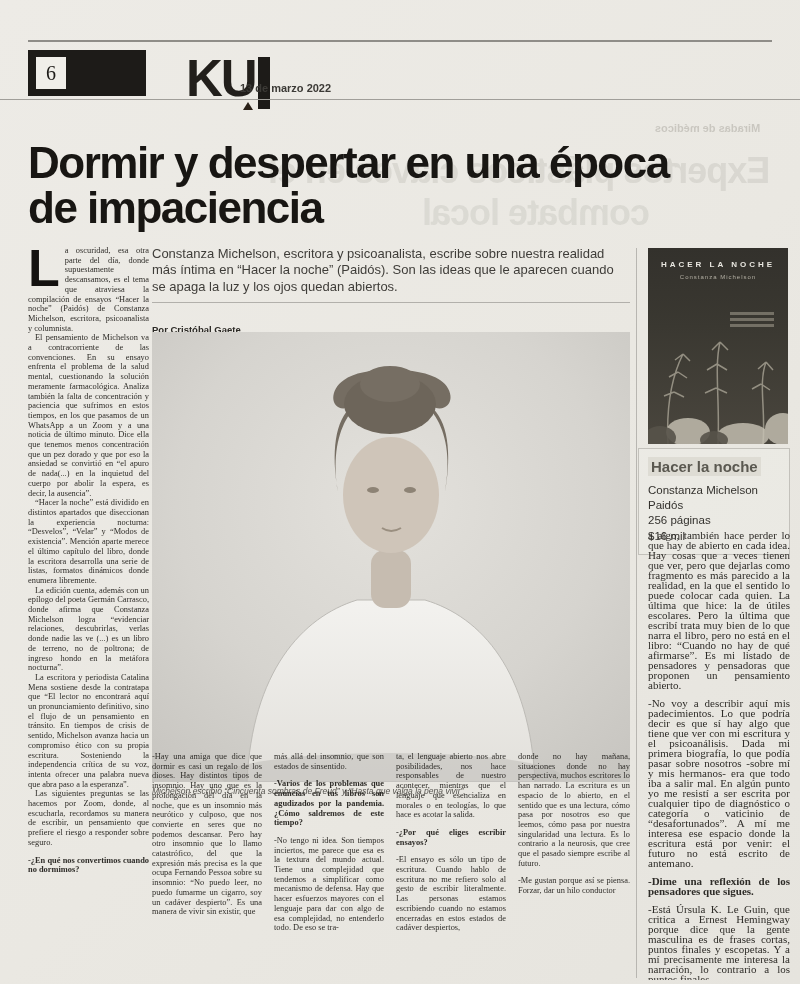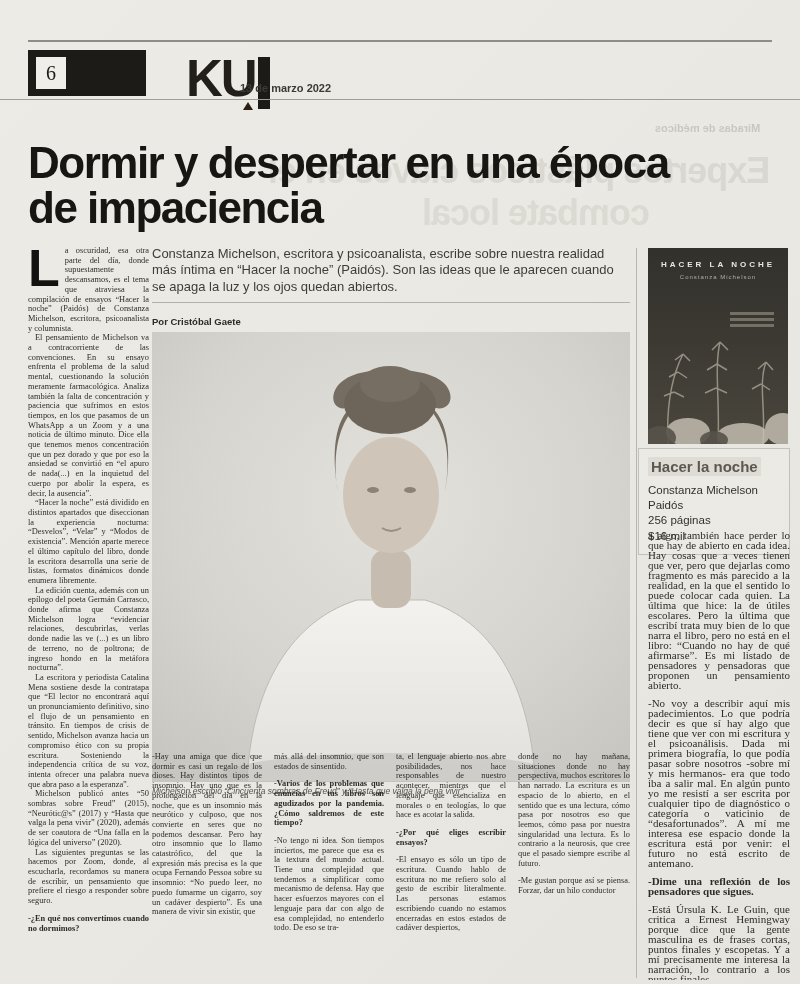--- a/index.html
+++ b/index.html
@@ -28,21 +28,21 @@
   .bleed-h1{right:30px;top:150px;font-size:36px;color:rgba(70,64,54,0.10);letter-spacing:-1px;}
   .bleed-h2{right:150px;top:192px;font-size:36px;color:rgba(70,64,54,0.09);letter-spacing:-1px;}
   
   .headline{position:absolute;left:28px;top:112px;width:648px;
     font-family:"Liberation Sans",sans-serif;font-weight:bold;font-size:44px;line-height:1.02;
     letter-spacing:-1.5px;color:#181613;}
   
   .lede{position:absolute;left:152px;top:246px;width:478px;
     font-family:"Liberation Sans",sans-serif;font-size:13px;line-height:1.26;color:#3f3d39;}
   .byline-block{position:absolute;left:152px;top:302px;width:478px;
-    border-top:1px solid #b2b0ab;border-bottom:1px solid #b2b0ab;padding:8px 0 7px;}
+    border-top:1px solid #b2b0ab;border-bottom:1px solid #b2b0ab;padding:16px 0 7px;}
   .byline{font-family:"Liberation Sans",sans-serif;font-weight:bold;font-size:9.5px;color:#2c2a26;}
   
   .bodytext{font-size:8.4px;line-height:9.7px;text-align:justify;color:#2e2c28;}
   .bodytext p{margin:0;text-indent:7px;}
   .bodytext p.first{text-indent:0;}
   .q{font-weight:bold;margin-top:8px !important;text-indent:0 !important;}
   .ans-gap{margin-top:8px !important;text-indent:0 !important;}
   
   .leftcol{position:absolute;left:28px;top:246px;width:121px;height:730px;overflow:hidden;}
   .dropcap{float:left;font-family:"Liberation Sans",sans-serif;font-weight:bold;
@@ -98,21 +98,20 @@
   <div class="byline-block">
     <span class="byline">Por Cristóbal Gaete</span>
   </div>
 
   <div class="leftcol bodytext">
     <p class="first"><span class="dropcap">L</span><span>a oscuridad, esa otra parte del día, donde supuestamente descansamos, es el tema que atraviesa la compilación de ensayos “Hacer la noche” (Paidós) de Constanza Michelson, escritora, psicoanalista y columnista.</span></p>
     <p>El pensamiento de Michelson va a contracorriente de las convenciones. En su ensayo enfrenta el problema de la salud mental, cuestionando la solución meramente farmacológica. Analiza también la falta de concentración y paciencia que sufrimos en estos tiempos, en los que pasamos de un WhatsApp a un Zoom y a una noticia de último minuto. Dice ella que tenemos menos concentración que un pez dorado y que por eso la ansiedad se convirtió en “el apuro de nada(...) en la inquietud del cuerpo por abolir la espera, es decir, la ausencia”.</p>
     <p>“Hacer la noche” está dividido en distintos apartados que diseccionan la experiencia nocturna: “Desvelos”, “Velar” y “Modos de existencia”. Mención aparte merece el último capítulo del libro, donde la escritora desarrolla una serie de listas, formatos dinámicos donde enumera libremente.</p>
     <p>La edición cuenta, además con un epílogo del poeta Germán Carrasco, donde afirma que Constanza Michelson logra “evidenciar relaciones, descubrirlas, verlas donde nadie las ve (...) es un libro de terreno, no de poltrona; de ingreso hondo en la metáfora nocturna”.</p>
     <p>La escritora y periodista Catalina Mena sostiene desde la contratapa que “El lector no encontrará aquí un pronunciamiento definitivo, sino el flujo de un pensamiento en tránsito. En tiempos de crisis de sentido, Michelson avanza hacia un compromiso ético con su propia escritura. Sosteniendo la independencia crítica de su voz, intenta ofrecer una palabra nueva que abra paso a la esperanza”.</p>
-    <p>Michelson publicó antes “50 sombras sobre Freud” (2015), “Neurótic@s” (2017) y “Hasta que valga la pena vivir” (2020), además de ser coautora de “Una falla en la lógica del universo” (2020).</p>
     <p>Las siguientes preguntas se las hacemos por Zoom, donde, al escucharla, recordamos su manera de escribir, un pensamiento que prefiere el riesgo a responder sobre seguro.</p>
     <p class="q">-¿En qué nos convertimos cuando no dormimos?</p>
   </div>
 
   <div class="photo">
     <svg width="478" height="450" viewBox="0 0 478 450" xmlns="http://www.w3.org/2000/svg">
       <defs>
         <radialGradient id="bgv" cx="50%" cy="38%" r="75%">
           <stop offset="0%" stop-color="#e3e1dc"></stop>
           <stop offset="60%" stop-color="#d6d4cf"></stop>

